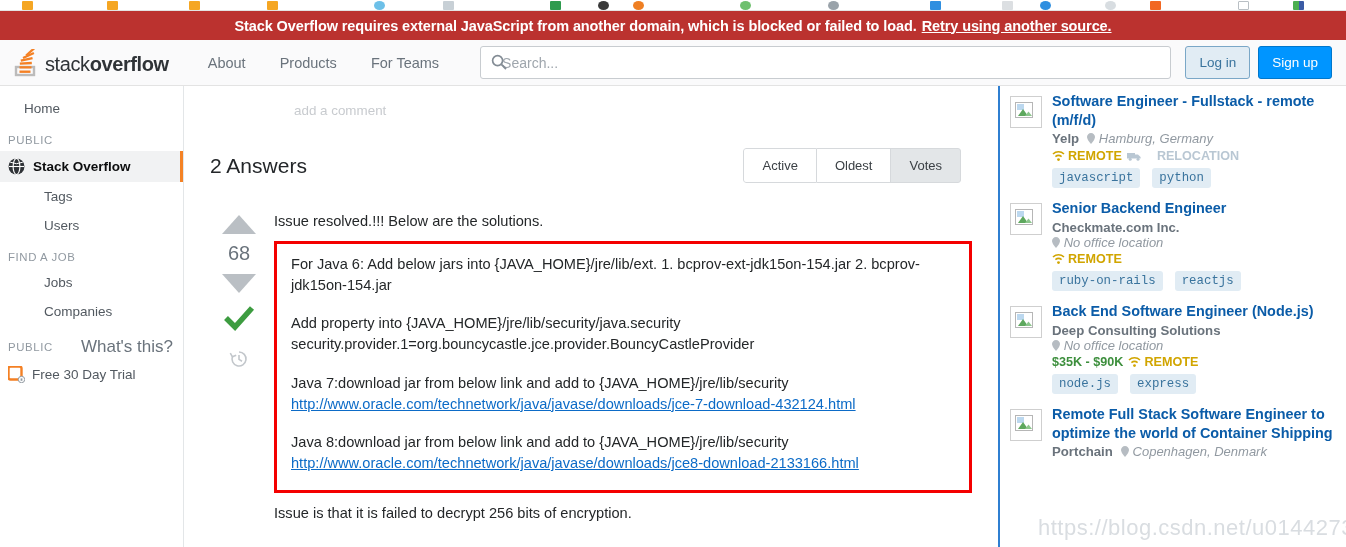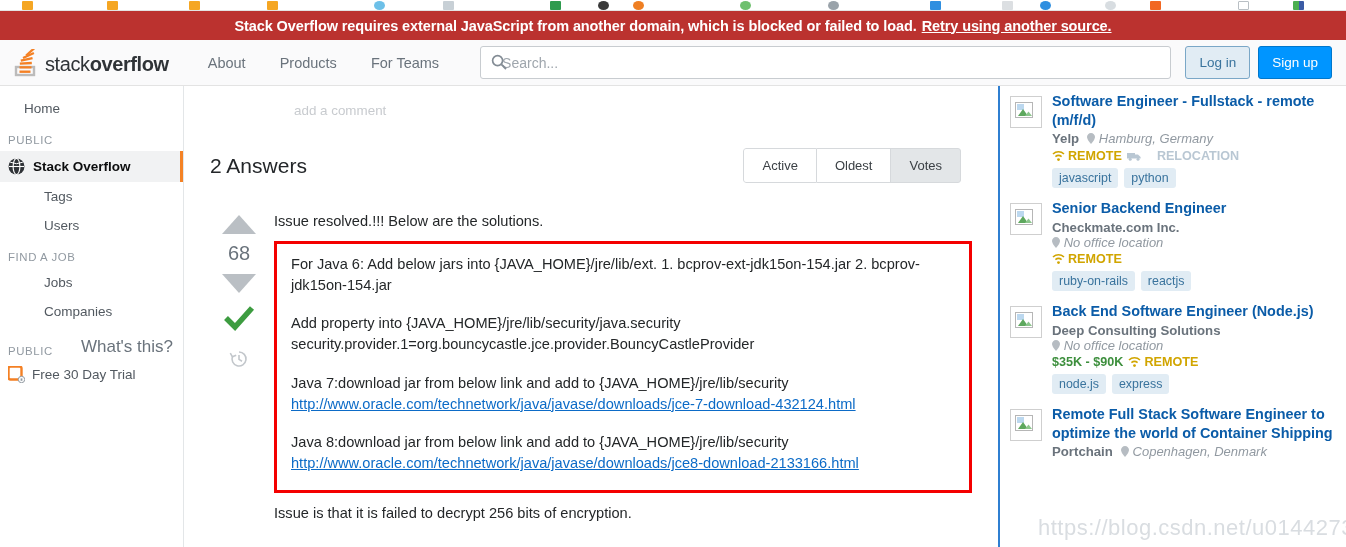--- a/index.html
+++ b/index.html
@@ -71,21 +71,21 @@
     background: #ffffff; border-right: 1px solid #e3e6e8;
     padding-top: 8px; font-size: 13.5px;
   }
   .sb-item {
     display: block; padding: 7px 8px 7px 24px; color: #525960; cursor: pointer;
     position: relative;
   }
   .sb-head {
     padding: 11px 8px 5px 8px; color: #9199a1; font-size: 11.4px;
     letter-spacing: 0.6px; display: flex; justify-content: space-between;
-    align-items: flex-end;
+    align-items: center;
   }
   .sb-head .whats { color: #6a737c; font-size: 17px; letter-spacing: 0; cursor: pointer;}
   .sb-item.active {
     background: #f1f2f3; color: #0c0d0e; font-weight: bold;
     padding-left: 8px; display: flex; align-items: center; gap: 8px;
   }
   .sb-item.active::after {
     content: ""; position: absolute; right: 0; top: 0; bottom: 0;
     width: 3px; background: #f48225;
   }
@@ -147,21 +147,21 @@
     background: #fff; position: relative; margin-top: 4px;
   }
   .job-info { flex: 1; min-width: 0; }
   .job-title { color: #0b5ca8; font-weight: bold; font-size: 14.4px; line-height: 1.3; cursor: pointer; }
   .job-company { color: #6a737c; font-weight: bold; font-size: 13.2px; margin-top: 2px; display: inline; }
   .job-loc { color: #9199a1; font-size: 13px; font-style: italic; display: inline; }
   .badges { margin-top: 2px; font-size: 12.6px; font-weight: bold; display: flex; align-items: center; gap: 5px; flex-wrap: wrap;}
   .b-remote { color: #d1a500; display: inline-flex; align-items: center; gap: 3px; }
   .b-reloc { color: #b9c7d3; display: inline-flex; align-items: center; gap: 15px; }
   .b-salary { color: #3d8f3d; }
-  .job-tags { margin-top: 5px; display: flex; gap: 6px; }
+  .job-tags { margin-top: 5px; display: flex; gap: 12px; font-family: Liberation Mono, monospace; }
   .job-tag {
     background: #e1ecf4; color: #39739d; font-size: 12.4px;
     padding: 3px 7px; border-radius: 3px; cursor: pointer;
   }
   .watermark {
     position: absolute; left: 38px; bottom: 6px;
     font-size: 22px; color: #d9dde1; white-space: nowrap;
     pointer-events: none; letter-spacing: 0.5px;
   }
 </style>

